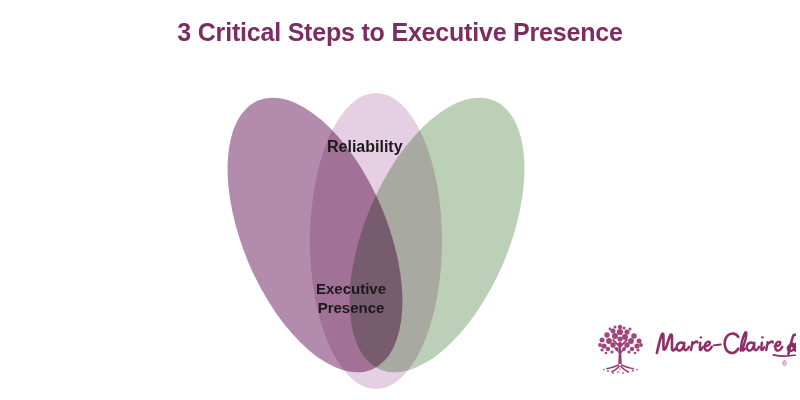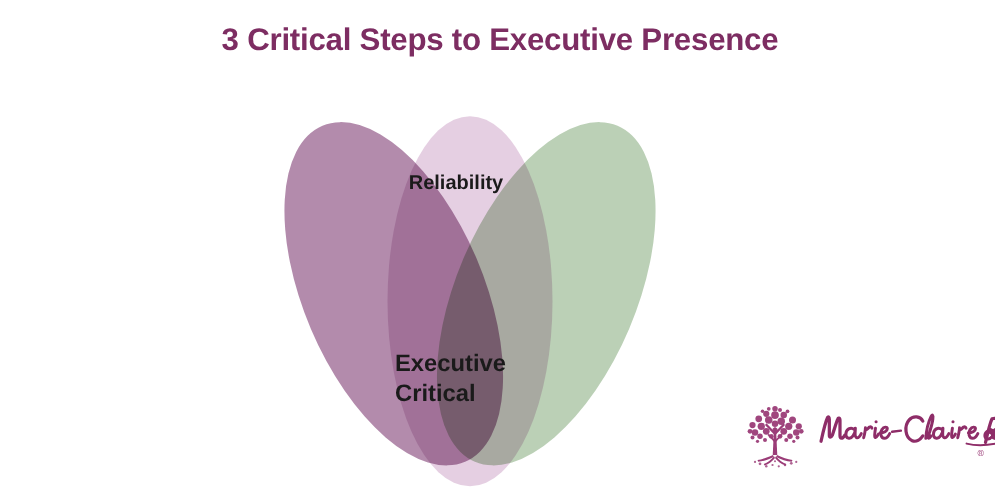--- a/index.html
+++ b/index.html
@@ -47,30 +47,30 @@
   #venn-svg {
     display: block;
   }
   .venn-label {
     position: absolute;
     font-family: "Liberation Sans", sans-serif;
     font-weight: bold;
     color: #1a1a1a;
     font-size: 16px;
     white-space: nowrap;
-    text-align: left;
+    text-align: center;
     line-height: 1.25;
   }
   #label-credibility { left: 24px;  top: 96px; }
   #label-reliability { left: 147px; top: 62px; }
   #label-relatability { left: 263px; top: 96px; }
   #label-center {
     left: 136px;
     top: 205px;
-    font-size: 19px;
+    font-size: 15px;
   }
 
   
   #logo {
     position: absolute;
     left: 592px;
     top: 318px;
     width: 205px;
     height: 78px;
   }
@@ -126,21 +126,21 @@
         <ellipse cx="257" cy="160" rx="72" ry="146" transform="rotate(23 257 160)" fill="#b2c9ac" fill-opacity="0.88" style="mix-blend-mode:multiply"></ellipse>
       </g>
     </svg>
 
 
     <div class="venn-label" id="label-reliability">Reliability</div>
 
 
     <div class="venn-label" id="label-center">
       <div>Executive</div>
-      <div>Critical</div>
+      <div>Presence</div>
     </div>
   </div>
 
   <div id="logo">
 
     <svg id="logo-tree" width="52" height="58" viewBox="0 0 52 58">
       <g fill="#9b3d78">
 
         <g opacity="0.95">
           <circle cx="26" cy="10" r="3.1"></circle>

